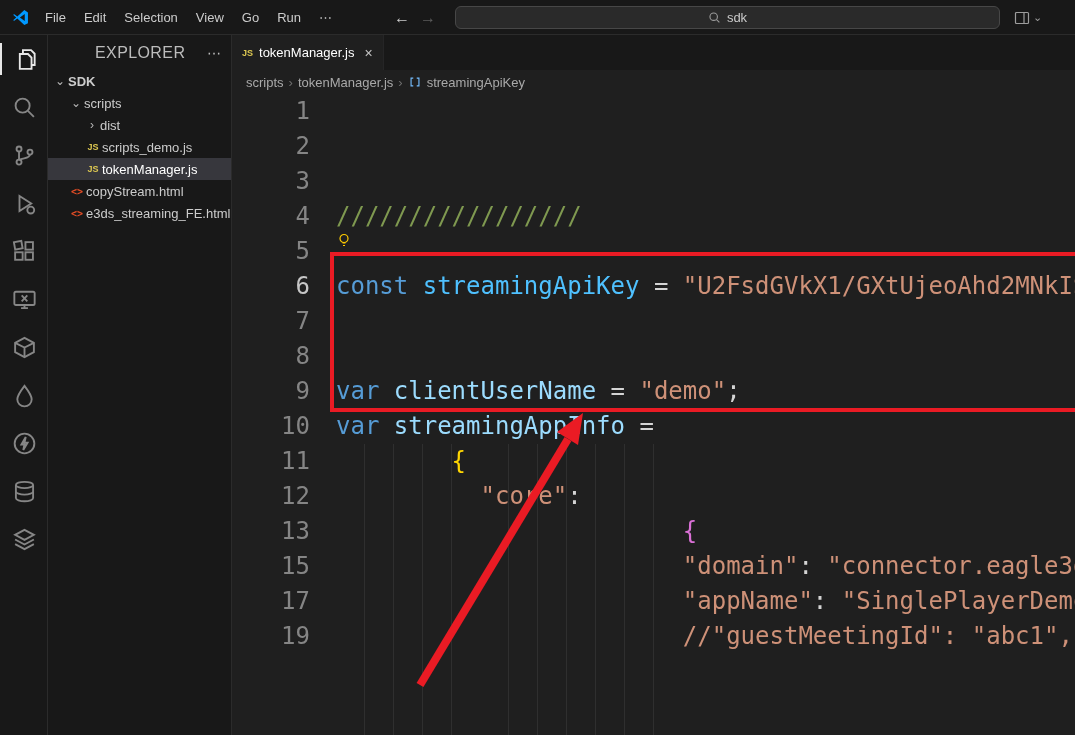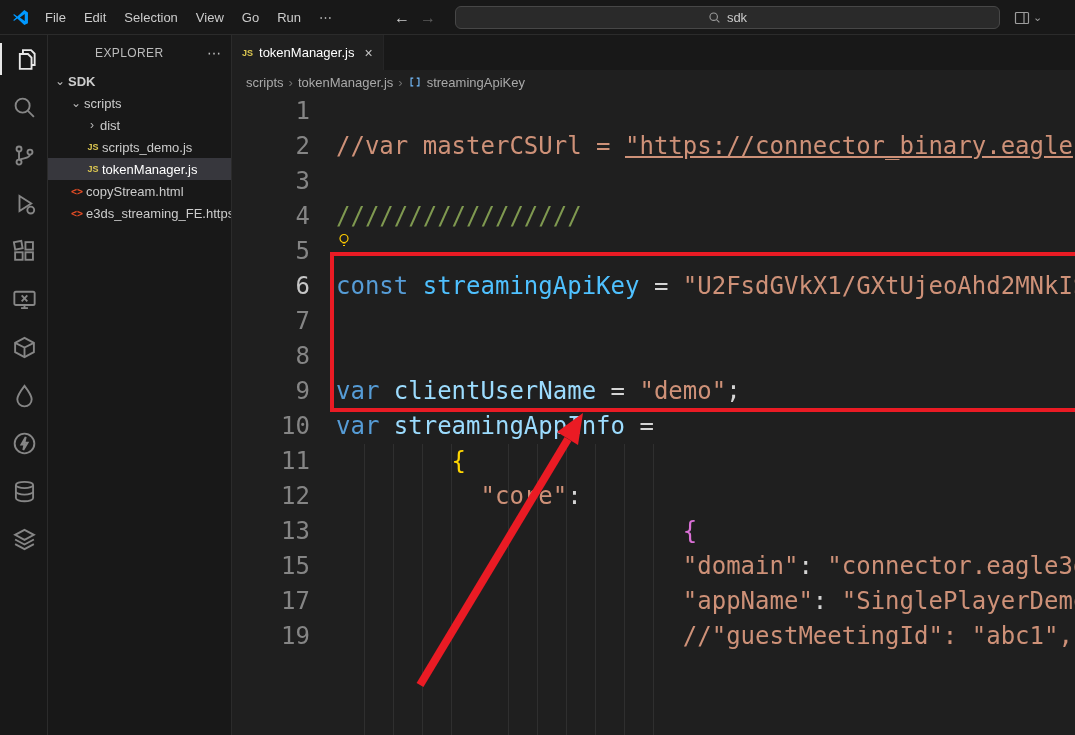--- a/index.html
+++ b/index.html
@@ -21,21 +21,21 @@
   
   .activitybar { position:absolute; left:0; top:35px; width:48px; height:700px; background:#181818; border-right:1px solid #2b2b2b; }
   .ab-item { position:relative; width:48px; height:48px; display:flex; align-items:center; justify-content:center; }
   .ab-item svg { stroke:#868686; fill:none; stroke-width:1.2; }
   .ab-item.active svg { stroke:#e7e7e7; }
   .ab-item.active::before { content:""; position:absolute; left:0; top:8px; bottom:8px; width:2px; background:#e7e7e7; }
 
   
   .sidebar { position:absolute; left:48px; top:35px; width:184px; height:700px; background:#181818; border-right:1px solid #2b2b2b; color:#cccccc; }
   .sb-head { height:35px; display:flex; align-items:center; justify-content:space-between; padding:0 10px 0 20px; }
-  .sb-title { font-size:12px; color:#bcbcbc; letter-spacing:.4px;padding-left:27px; }
+  .sb-title { font-size:16px; color:#bcbcbc; letter-spacing:.4px;padding-left:27px; }
   .sb-more { color:#bcbcbc; font-size:14px; }
   .row { height:22px; display:flex; align-items:center; font-size:13px; white-space:nowrap; overflow:hidden; }
   .row .chev { width:16px; text-align:center; color:#b6b6b6; font-size:12px; flex:none; }
   .row .jsic { width:18px; flex:none; text-align:center; color:#dcc751; font-weight:bold; font-size:9px; font-family:"Liberation Sans",sans-serif; }
   .row .htic { width:18px; flex:none; text-align:center; color:#e44d26; font-weight:bold; font-size:10px; font-family:"DejaVu Sans Mono",monospace; }
   .row .lbl { color:#cccccc; }
   .row.bold .lbl { font-weight:bold; }
   .row.selected { background:#37373d; }
   .row.selected .lbl { color:#ffffff; }
 
@@ -212,21 +212,21 @@
     <div class="row selected" style="padding-left:36px">
       <span class="jsic">JS</span>
       <span class="lbl">tokenManager.js</span>
     </div>
     <div class="row" style="padding-left:20px">
       <span class="htic">&lt;&gt;</span>
       <span class="lbl">copyStream.html</span>
     </div>
     <div class="row" style="padding-left:20px">
       <span class="htic">&lt;&gt;</span>
-      <span class="lbl">e3ds_streaming_FE.https</span>
+      <span class="lbl">e3ds_streaming_FE.html</span>
     </div>
   </aside>
 
   <main class="editor">
     <div class="tabbar">
       <div class="tab">
         <span class="jsic">JS</span>
         <span>tokenManager.js</span>
         <span class="close">×</span>
       </div>
@@ -241,21 +241,21 @@
             <path d="M6 3.5H3.5v9H6"></path>
             <path d="M10 3.5h2.5v9H10"></path>
           </svg>
       </span>
       <span>streamingApiKey</span>
     </div>
     <div class="codearea">
       <div class="guides"></div>
       <div id="code-lines">
           <div class="cl"><span class="ln">1</span><span class="ct"></span></div>
-          <div class="cl"><span class="ln">2</span><span class="ct"><span class="tk-cmt">//var masterCSUrl = </span><span class="tk-cmtlink">"https://connector_binary.eagle</span></span></div>
+          <div class="cl"><span class="ln">2</span></div>
           <div class="cl"><span class="ln">3</span><span class="ct"></span></div>
           <div class="cl"><span class="ln">4</span><span class="ct"><span class="tk-cmo">/////////////////</span></span></div>
           <div class="cl"><span class="ln">5</span><span class="ct"></span></div>
           <div class="cl"><span class="ln act">6</span><span class="ct"><span class="tk-kw">const</span><span class="tk-pln"> </span><span class="tk-cvar">streamingApiKey</span><span class="tk-pln"> = </span><span class="tk-str">"U2FsdGVkX1/GXtUjeoAhd2MNkIS</span></span></div>
           <div class="cl"><span class="ln">7</span><span class="ct"></span></div>
           <div class="cl"><span class="ln">8</span></div>
           <div class="cl"><span class="ln">9</span><span class="ct"><span class="tk-kw">var</span><span class="tk-pln"> </span><span class="tk-var">clientUserName</span><span class="tk-pln"> = </span><span class="tk-str">"demo"</span><span class="tk-pln">;</span></span></div>
           <div class="cl"><span class="ln">10</span><span class="ct"><span class="tk-kw">var</span><span class="tk-pln"> </span><span class="tk-var">streamingAppInfo</span><span class="tk-pln"> =</span></span></div>
           <div class="cl"><span class="ln">11</span><span class="ct"><span class="tk-pln">        </span><span class="tk-br1">{</span></span></div>
           <div class="cl"><span class="ln">12</span><span class="ct"><span class="tk-pln">          </span><span class="tk-str">"core"</span><span class="tk-pln">:</span></span></div>

